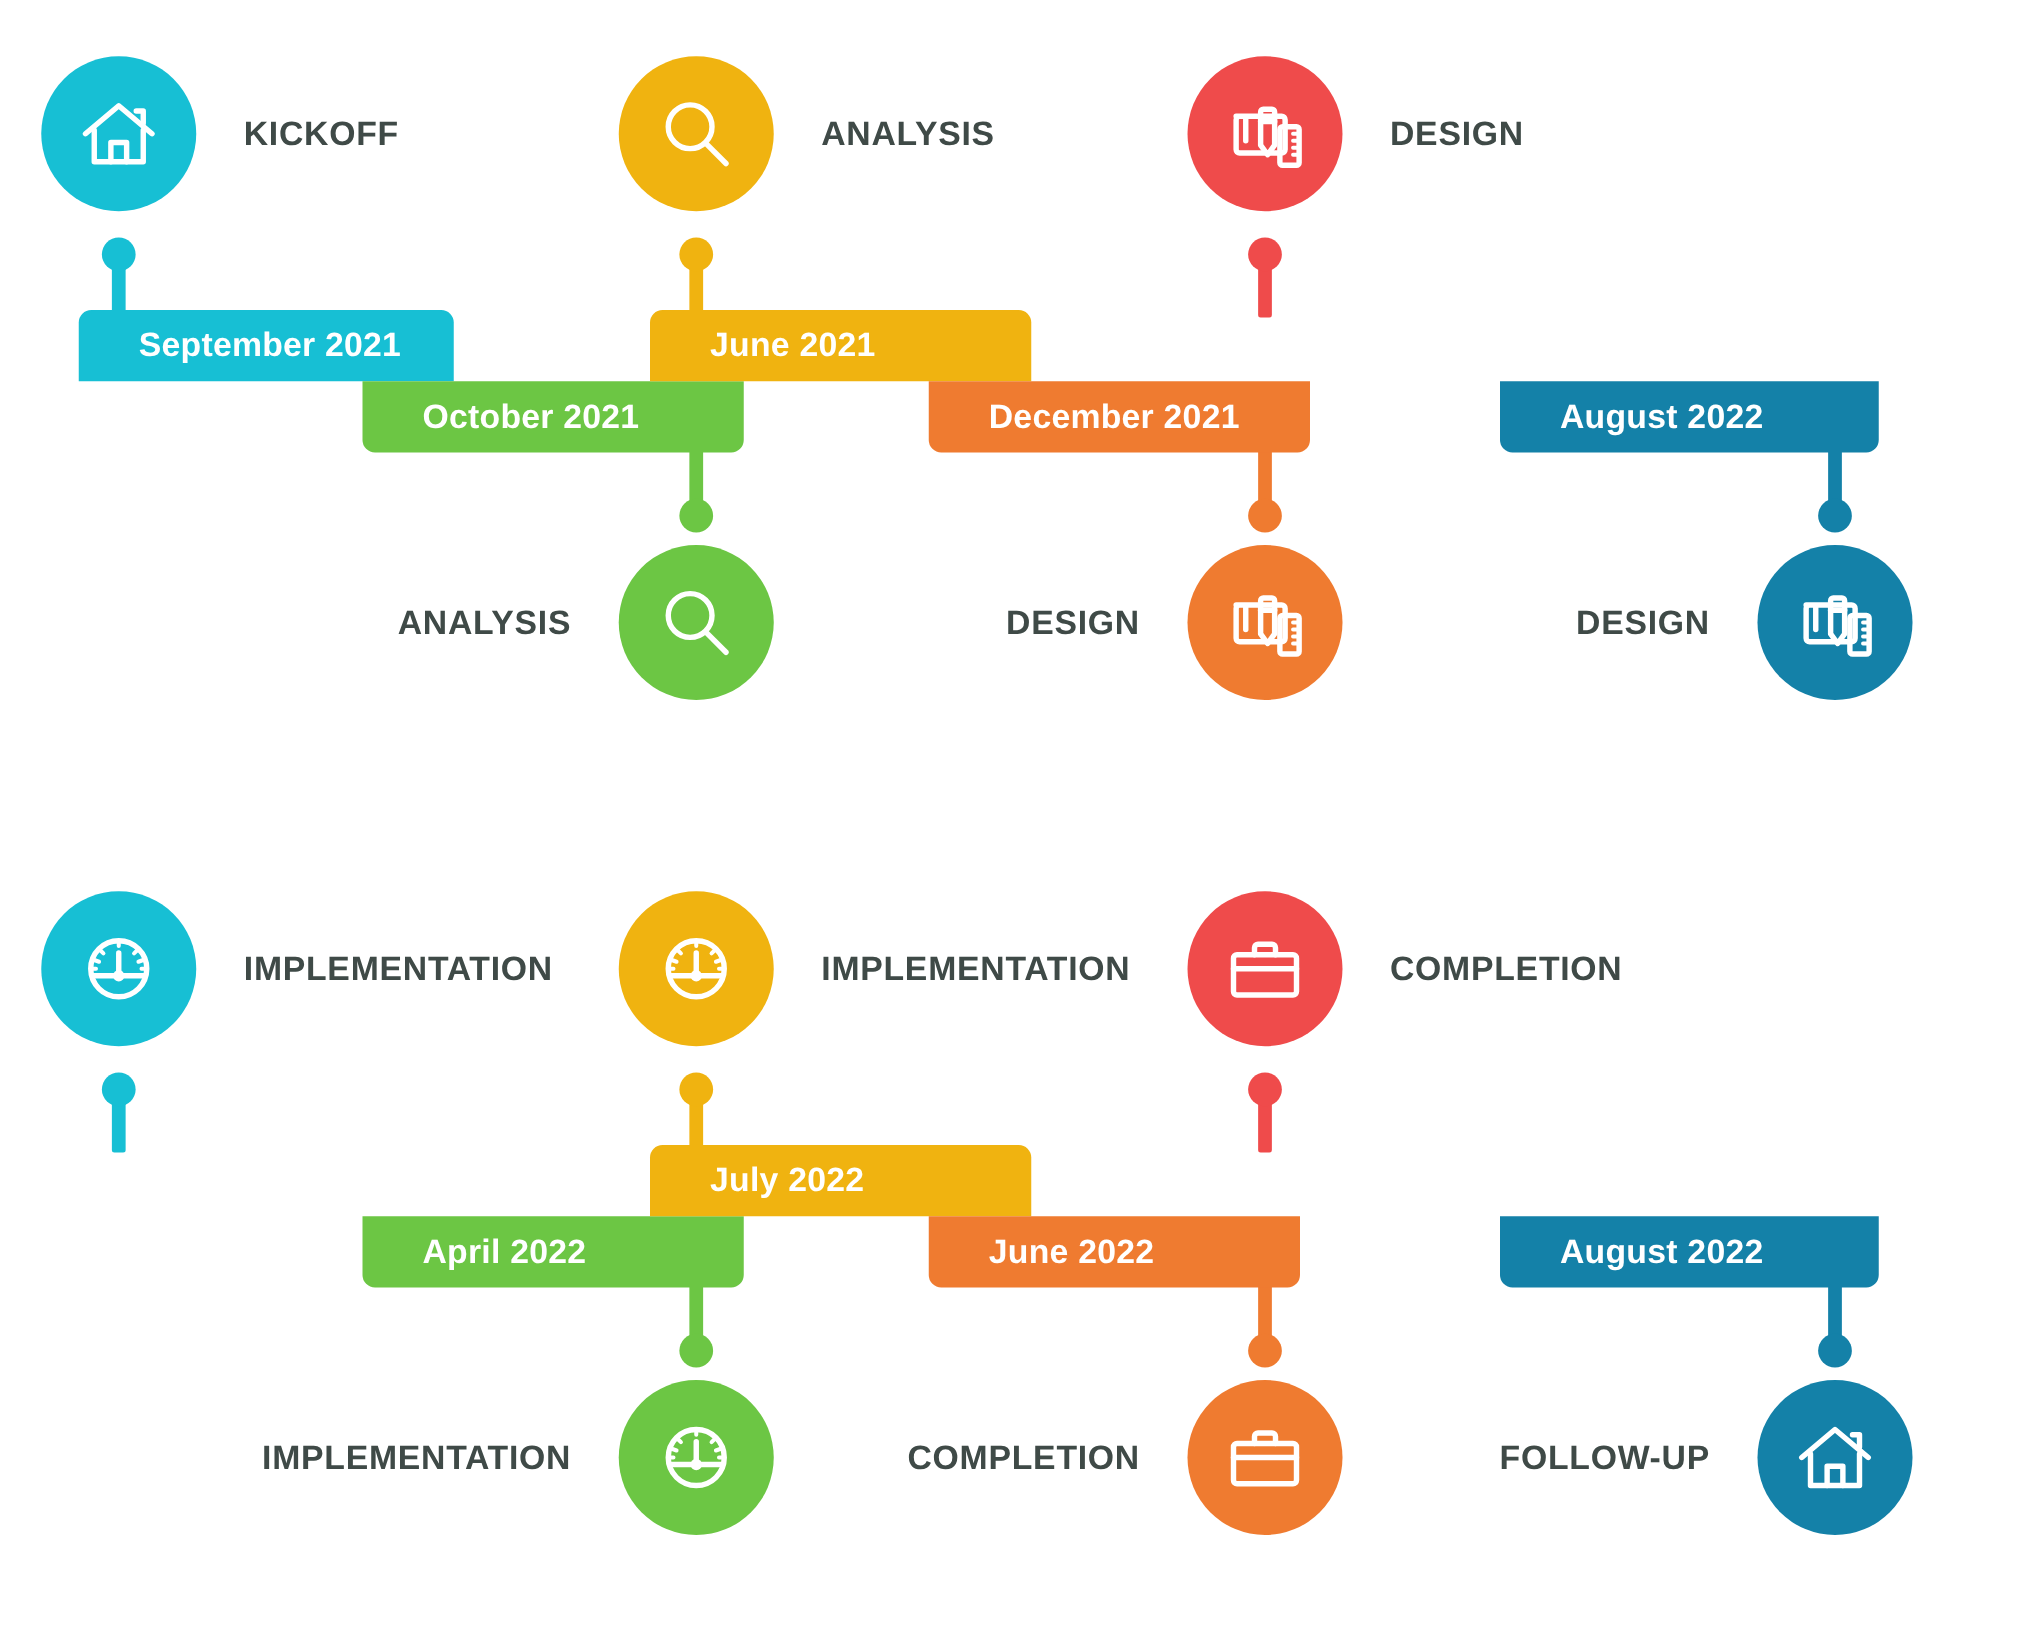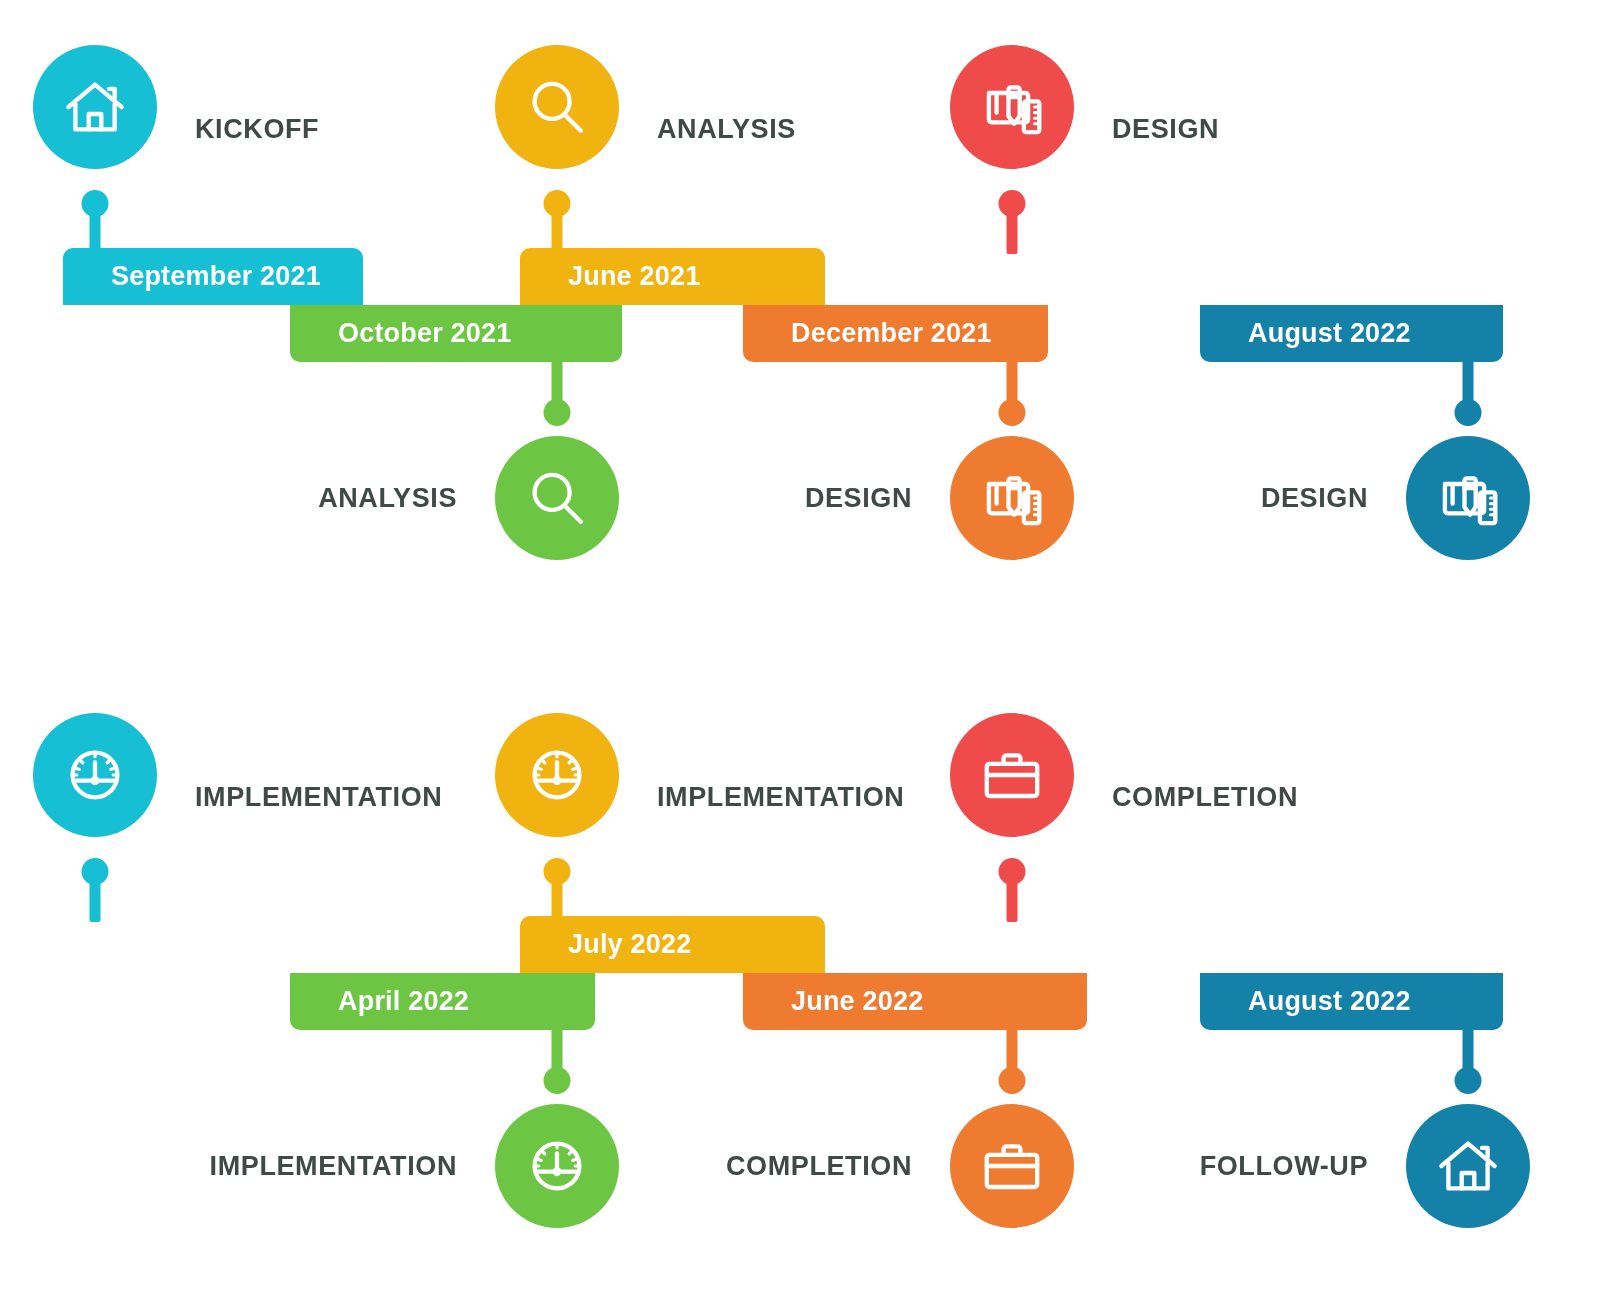--- a/index.html
+++ b/index.html
@@ -13,21 +13,21 @@
   
   .node{position:absolute;border-radius:50%;display:flex;align-items:center;justify-content:center;}
   .node svg{display:block;}
 
   
   .stage-label{
     position:absolute;color:#3f4a47;font-weight:bold;
     letter-spacing:.6px;white-space:nowrap;line-height:1;
     font-size:27px;
   }
-  .stage-label.lbl-right{text-align:center;margin-top:22px;}
+  .stage-label.lbl-right{text-align:center;}
   .stage-label.lbl-left{text-align:right;}
 
   
   .conn{position:absolute;}
   .conn .stem{position:absolute;left:50%;transform:translateX(-50%);width:11px;border-radius:2px;}
   .conn .dot{position:absolute;left:50%;transform:translateX(-50%);width:27px;height:27px;border-radius:50%;}
 
   
   .bar{
     position:absolute;height:57px;display:flex;align-items:center;
@@ -57,21 +57,21 @@
           <path fill="none" stroke="#ffffff" stroke-width="6.2" stroke-linecap="round" stroke-linejoin="round" d="M41 82 L41 60 L59 60 L59 82"></path>
           <path fill="none" stroke="#ffffff" stroke-width="6.2" stroke-linecap="round" stroke-linejoin="round" d="M70 24 L78 24 L78 38"></path>
         </svg>
       </span>
     </div>
     <div class="stage-label lbl-right" style="left: 195px; top: 94px;">KICKOFF</div>
     <div class="conn" style="left: 541px; top: 355px; width: 32px; height: 71px;">
       <div class="stem" style="top:0;height:59px;background:#6CC644;"></div>
       <div class="dot" style="top:44px;background:#6CC644;"></div>
     </div>
-    <div class="bar down" style="left: 290px; width: 332px; top: 305px; background: rgb(108, 198, 68);">
+    <div class="bar down" style="left: 290px; width: 305px; top: 305px; background: rgb(108, 198, 68);">
       <span>October 2021</span>
     </div>
     <div class="node" style="left: 495px; top: 436px; width: 124px; height: 124px; background: rgb(108, 198, 68);">
       <span>
         <svg width="70" height="70" viewBox="0 0 100 100">
           <circle fill="none" stroke="#ffffff" stroke-width="6.2" stroke-linecap="round" stroke-linejoin="round" cx="43" cy="42" r="25"></circle>
           <path fill="none" stroke="#ffffff" stroke-width="6.2" stroke-linecap="round" stroke-linejoin="round" d="M61 61 L84 84"></path>
         </svg>
       </span>
     </div>
@@ -200,21 +200,21 @@
           <path fill="none" stroke="#ffffff" stroke-width="6.2" stroke-linecap="round" stroke-linejoin="round" d="M50 54 L50 32"></path>
           <path stroke="#ffffff" stroke-width="4.6" stroke-linecap="round" d="M50 18 v6 M28 28 l4.5 4.5 M72 28 l-4.5 4.5 M18 50 h6 M76 50 h6 M22 40 l5.5 2 M78 40 l-5.5 2"></path>
         </svg>
       </span>
     </div>
     <div class="stage-label lbl-right" style="left: 657px; top: 762px;">IMPLEMENTATION</div>
     <div class="conn" style="left: 996px; top: 1023px; width: 32px; height: 71px;">
       <div class="stem" style="top:0;height:59px;background:#EF7B30;"></div>
       <div class="dot" style="top:44px;background:#EF7B30;"></div>
     </div>
-    <div class="bar down" style="left: 743px; width: 344px; top: 973px; background: rgb(239, 123, 48);">
+    <div class="bar down" style="left: 743px; width: 297px; top: 973px; background: rgb(239, 123, 48);">
       <span>June 2022</span>
     </div>
     <div class="node" style="left: 950px; top: 1104px; width: 124px; height: 124px; background: rgb(239, 123, 48);">
       <span>
         <svg width="70" height="70" viewBox="0 0 100 100">
           <path fill="none" stroke="#ffffff" stroke-width="6.2" stroke-linecap="round" stroke-linejoin="round" d="M18 34 h64 a4 4 0 0 1 4 4 v38 a4 4 0 0 1 -4 4 h-64 a4 4 0 0 1 -4 -4 v-38 a4 4 0 0 1 4 -4 z"></path>
           <path fill="none" stroke="#ffffff" stroke-width="6.2" stroke-linecap="round" stroke-linejoin="round" d="M38 34 v-8 a4 4 0 0 1 4 -4 h16 a4 4 0 0 1 4 4 v8"></path>
           <path fill="none" stroke="#ffffff" stroke-width="6.2" stroke-linecap="round" stroke-linejoin="round" d="M14 50 h72"></path>
         </svg>
       </span>

